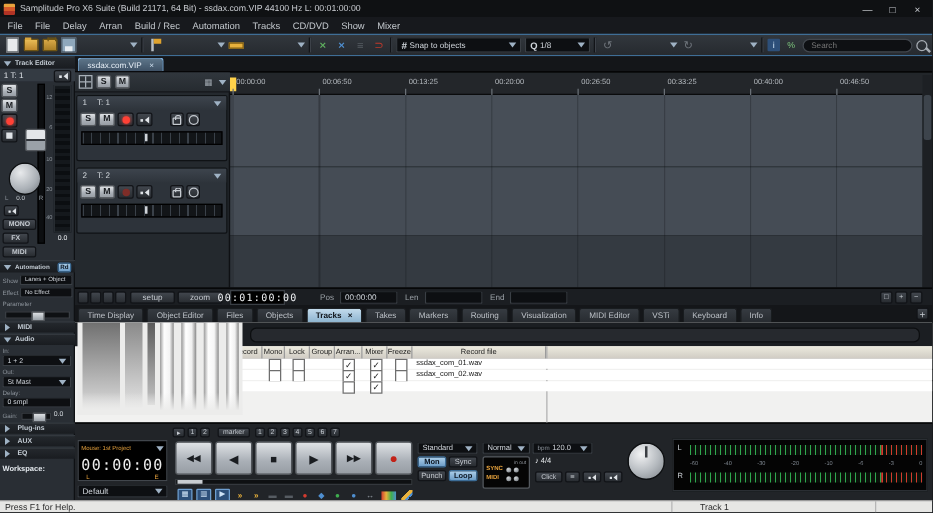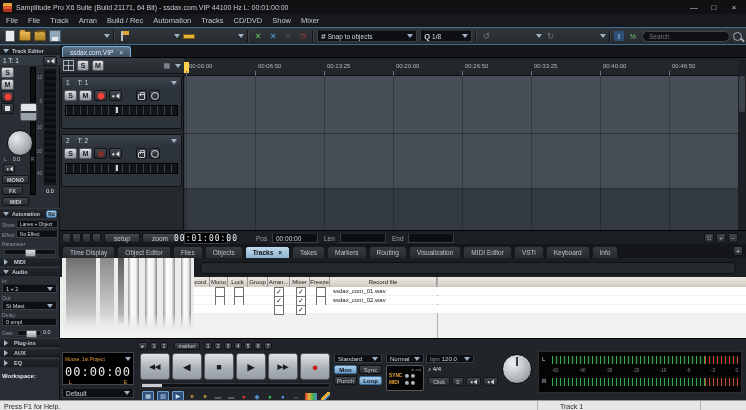--- a/index.html
+++ b/index.html
@@ -179,21 +179,21 @@
     <span id="winbtns">
       <span>—</span>
       <span>□</span>
       <span>×</span>
     </span>
   </div>
 
   <div id="menubar" class="abs">
     <span>File</span>
     <span>File</span>
-    <span>Track</span>
+    <span>Delay</span>
     <span>Arran</span>
     <span>Build / Rec</span>
     <span>Automation</span>
     <span>Tracks</span>
     <span>CD/DVD</span>
     <span>Show</span>
     <span>Mixer</span>
   </div>
 
   <div id="toolbar" class="abs">

